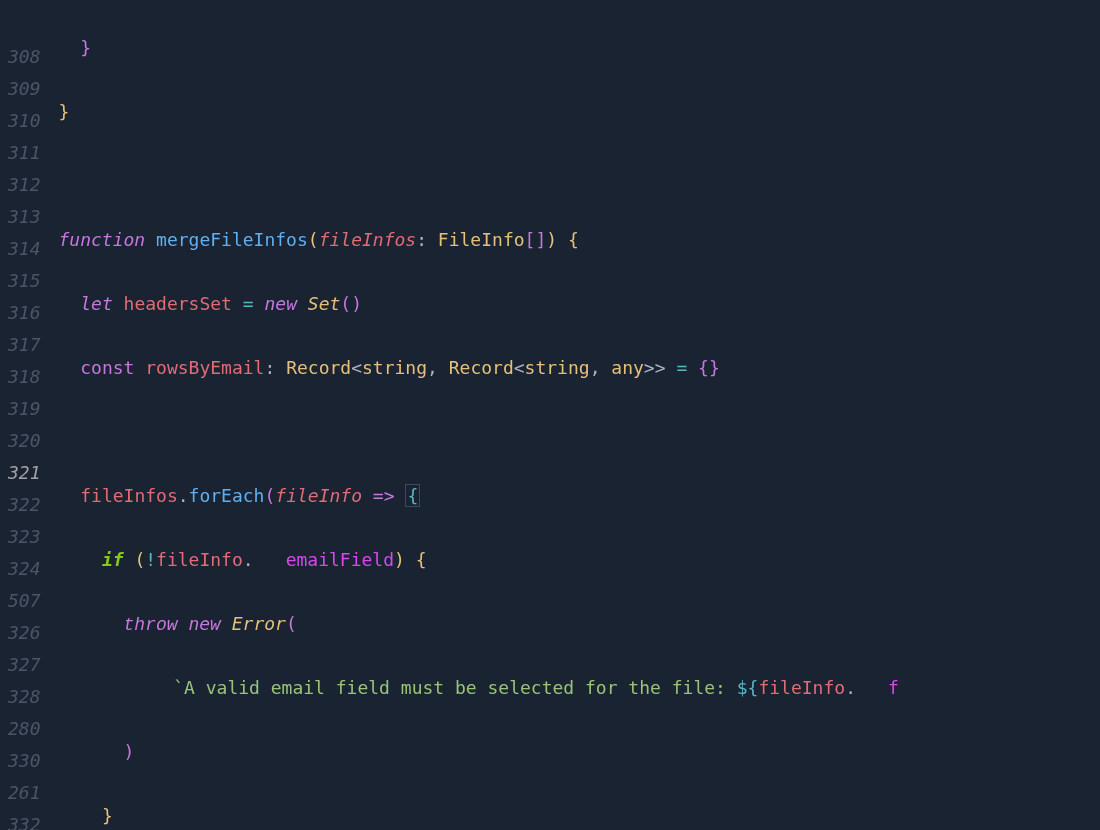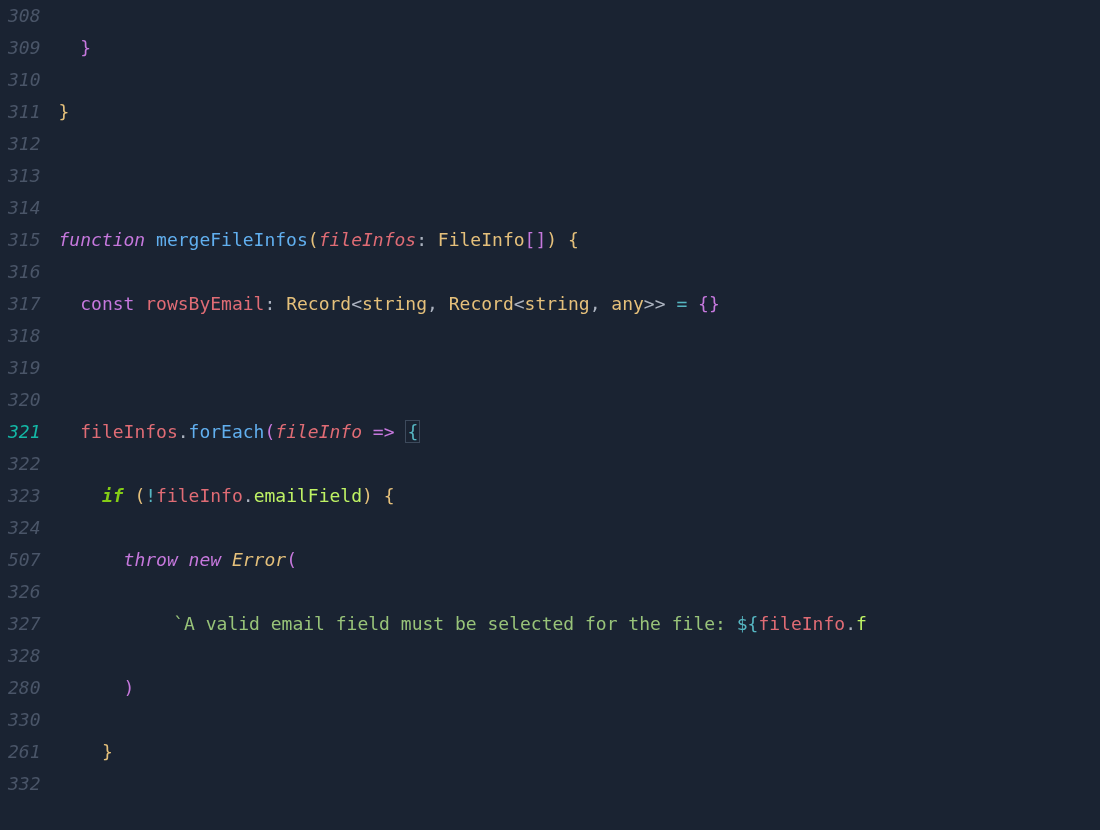--- a/index.html
+++ b/index.html
@@ -17,50 +17,51 @@
   height: 100%;
 }
 .gutter {
   background: #1a2332;
   color: #4a5568;
   text-align: right;
   padding: 0 18px 0 8px;
   user-select: none;
   font-style: italic;
   flex-shrink: 0;
+  margin-top: 41px;
 }
 .gutter .ln {
   height: 32px;
 }
 .gutter .ln.active {
-  color: #14b8a6;
+  color: #a3a3a3;
 }
 .code {
   flex: 1;
   color: #c5d4e6;
   white-space: pre;
   position: relative;
 }
 .line {
   height: 32px;
   position: relative;
 }
 .tok-keyword { color: #c678dd; font-style: italic; }
 .tok-let { color: #c678dd; font-style: italic; }
 .tok-const { color: #c678dd; }
 .tok-if { color: #84cc16; font-style: italic; font-weight: bold; }
-.tok-throw { color: #c678dd; font-style: italic; }
+.tok-throw { color: #c678dd; font-style: italic; font-family: Liberation Mono, monospace; }
 .tok-new { color: #c678dd; font-style: italic; }
 .tok-funcname { color: #61afef; }
 .tok-method { color: #61afef; }
 .tok-param { color: #e06c75; font-style: italic; }
 .tok-var { color: #e06c75; }
 .tok-type { color: #e5c07b; }
 .tok-class { color: #e5c07b; font-style: italic; }
-.tok-prop { color: #bef264; }
+.tok-prop { color: #d946ef; margin-left: 32px; }
 .tok-punct { color: #abb2bf; }
 .tok-brace { color: #e5c07b; }
 .tok-brace2 { color: #c678dd; }
 .tok-brace3 { color: #56b6c2; }
 .tok-operator { color: #56b6c2; }
 .tok-arrow { color: #c678dd; font-style: italic; }
 .tok-templ { color: #98c379; margin-left: 28px; }
 .tok-paren1 { color: #e5c07b; }
 .tok-paren2 { color: #c678dd; }
 .tok-bracket2 { color: #c678dd; }
@@ -99,20 +100,21 @@
     <div class="ln">330</div>
     <div class="ln">261</div>
     <div class="ln">332</div>
   </div>
 
   <div class="code">
 <div class="line">  <span class="tok-brace2">}</span></div>
 <div class="line"><span class="tok-brace">}</span></div>
 <div class="line"></div>
 <div class="line"><span class="tok-keyword">function</span> <span class="tok-funcname">mergeFileInfos</span><span class="tok-paren1">(</span><span class="tok-param">fileInfos</span><span class="tok-punct">: </span><span class="tok-type">FileInfo</span><span class="tok-bracket2">[]</span><span class="tok-paren1">)</span> <span class="tok-brace">{</span></div>
+<div class="line">  <span class="tok-let">let</span> <span class="tok-var">headersSet</span> <span class="tok-operator">=</span> <span class="tok-new">new</span> <span class="tok-class">Set</span><span class="tok-paren2">()</span></div>
 <div class="line">  <span class="tok-const">const</span> <span class="tok-var">rowsByEmail</span><span class="tok-punct">: </span><span class="tok-type">Record</span><span class="tok-punct">&lt;</span><span class="tok-type">string</span><span class="tok-punct">, </span><span class="tok-type">Record</span><span class="tok-punct">&lt;</span><span class="tok-type">string</span><span class="tok-punct">, </span><span class="tok-type">any</span><span class="tok-punct">&gt;&gt;</span> <span class="tok-operator">=</span> <span class="tok-brace2">{}</span></div>
 <div class="line"></div>
 <div class="line">  <span class="tok-var">fileInfos</span><span class="tok-punct">.</span><span class="tok-method">forEach</span><span class="tok-paren2">(</span><span class="tok-param">fileInfo</span> <span class="tok-arrow">=&gt;</span> <span class="tok-brace3 bracket-box">{</span></div>
 <div class="line">    <span class="tok-if">if</span> <span class="tok-paren1">(</span><span class="tok-operator">!</span><span class="tok-var">fileInfo</span><span class="tok-punct">.</span><span class="tok-prop">emailField</span><span class="tok-paren1">)</span> <span class="tok-brace">{</span></div>
 <div class="line">      <span class="tok-throw">throw</span> <span class="tok-new">new</span> <span class="tok-class">Error</span><span class="tok-paren2">(</span></div>
 <div class="line">        <span class="tok-templ">`A valid email field must be selected for the file: </span><span class="tok-operator">${</span><span class="tok-var">fileInfo</span><span class="tok-punct">.</span><span class="tok-prop">f</span></div>
 <div class="line">      <span class="tok-paren2">)</span></div>
 <div class="line">    <span class="tok-brace">}</span></div>
 
 

